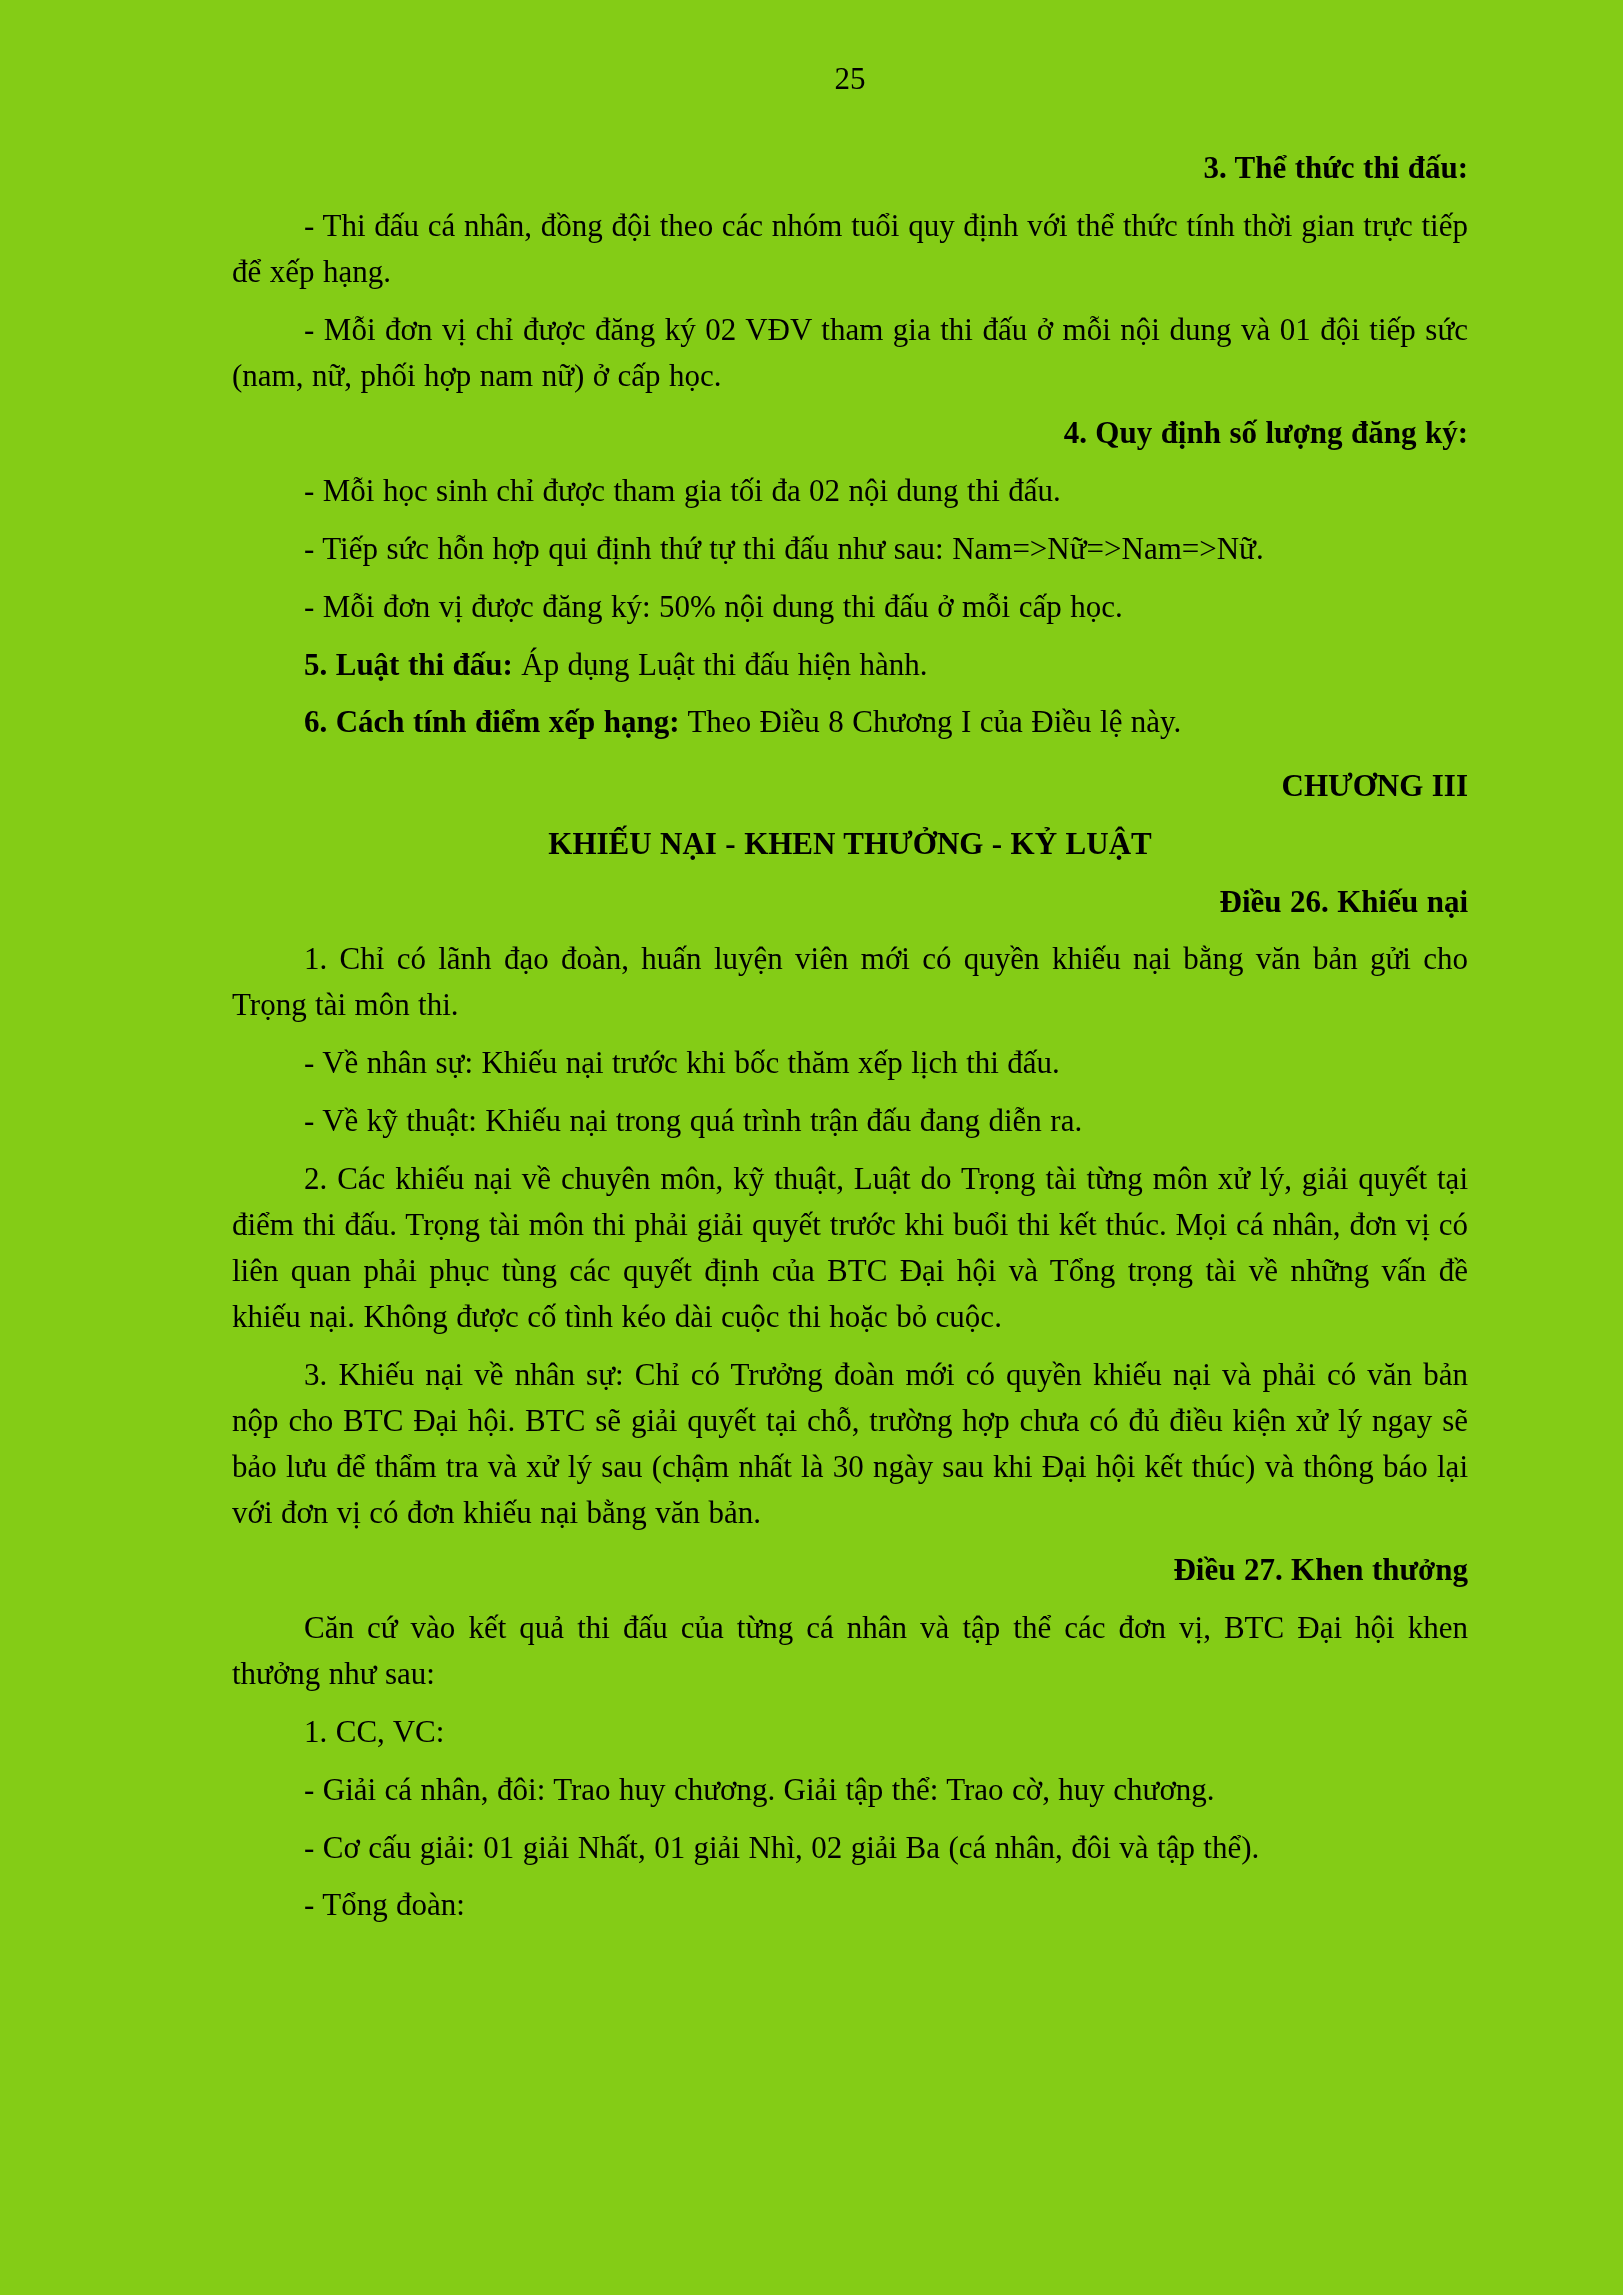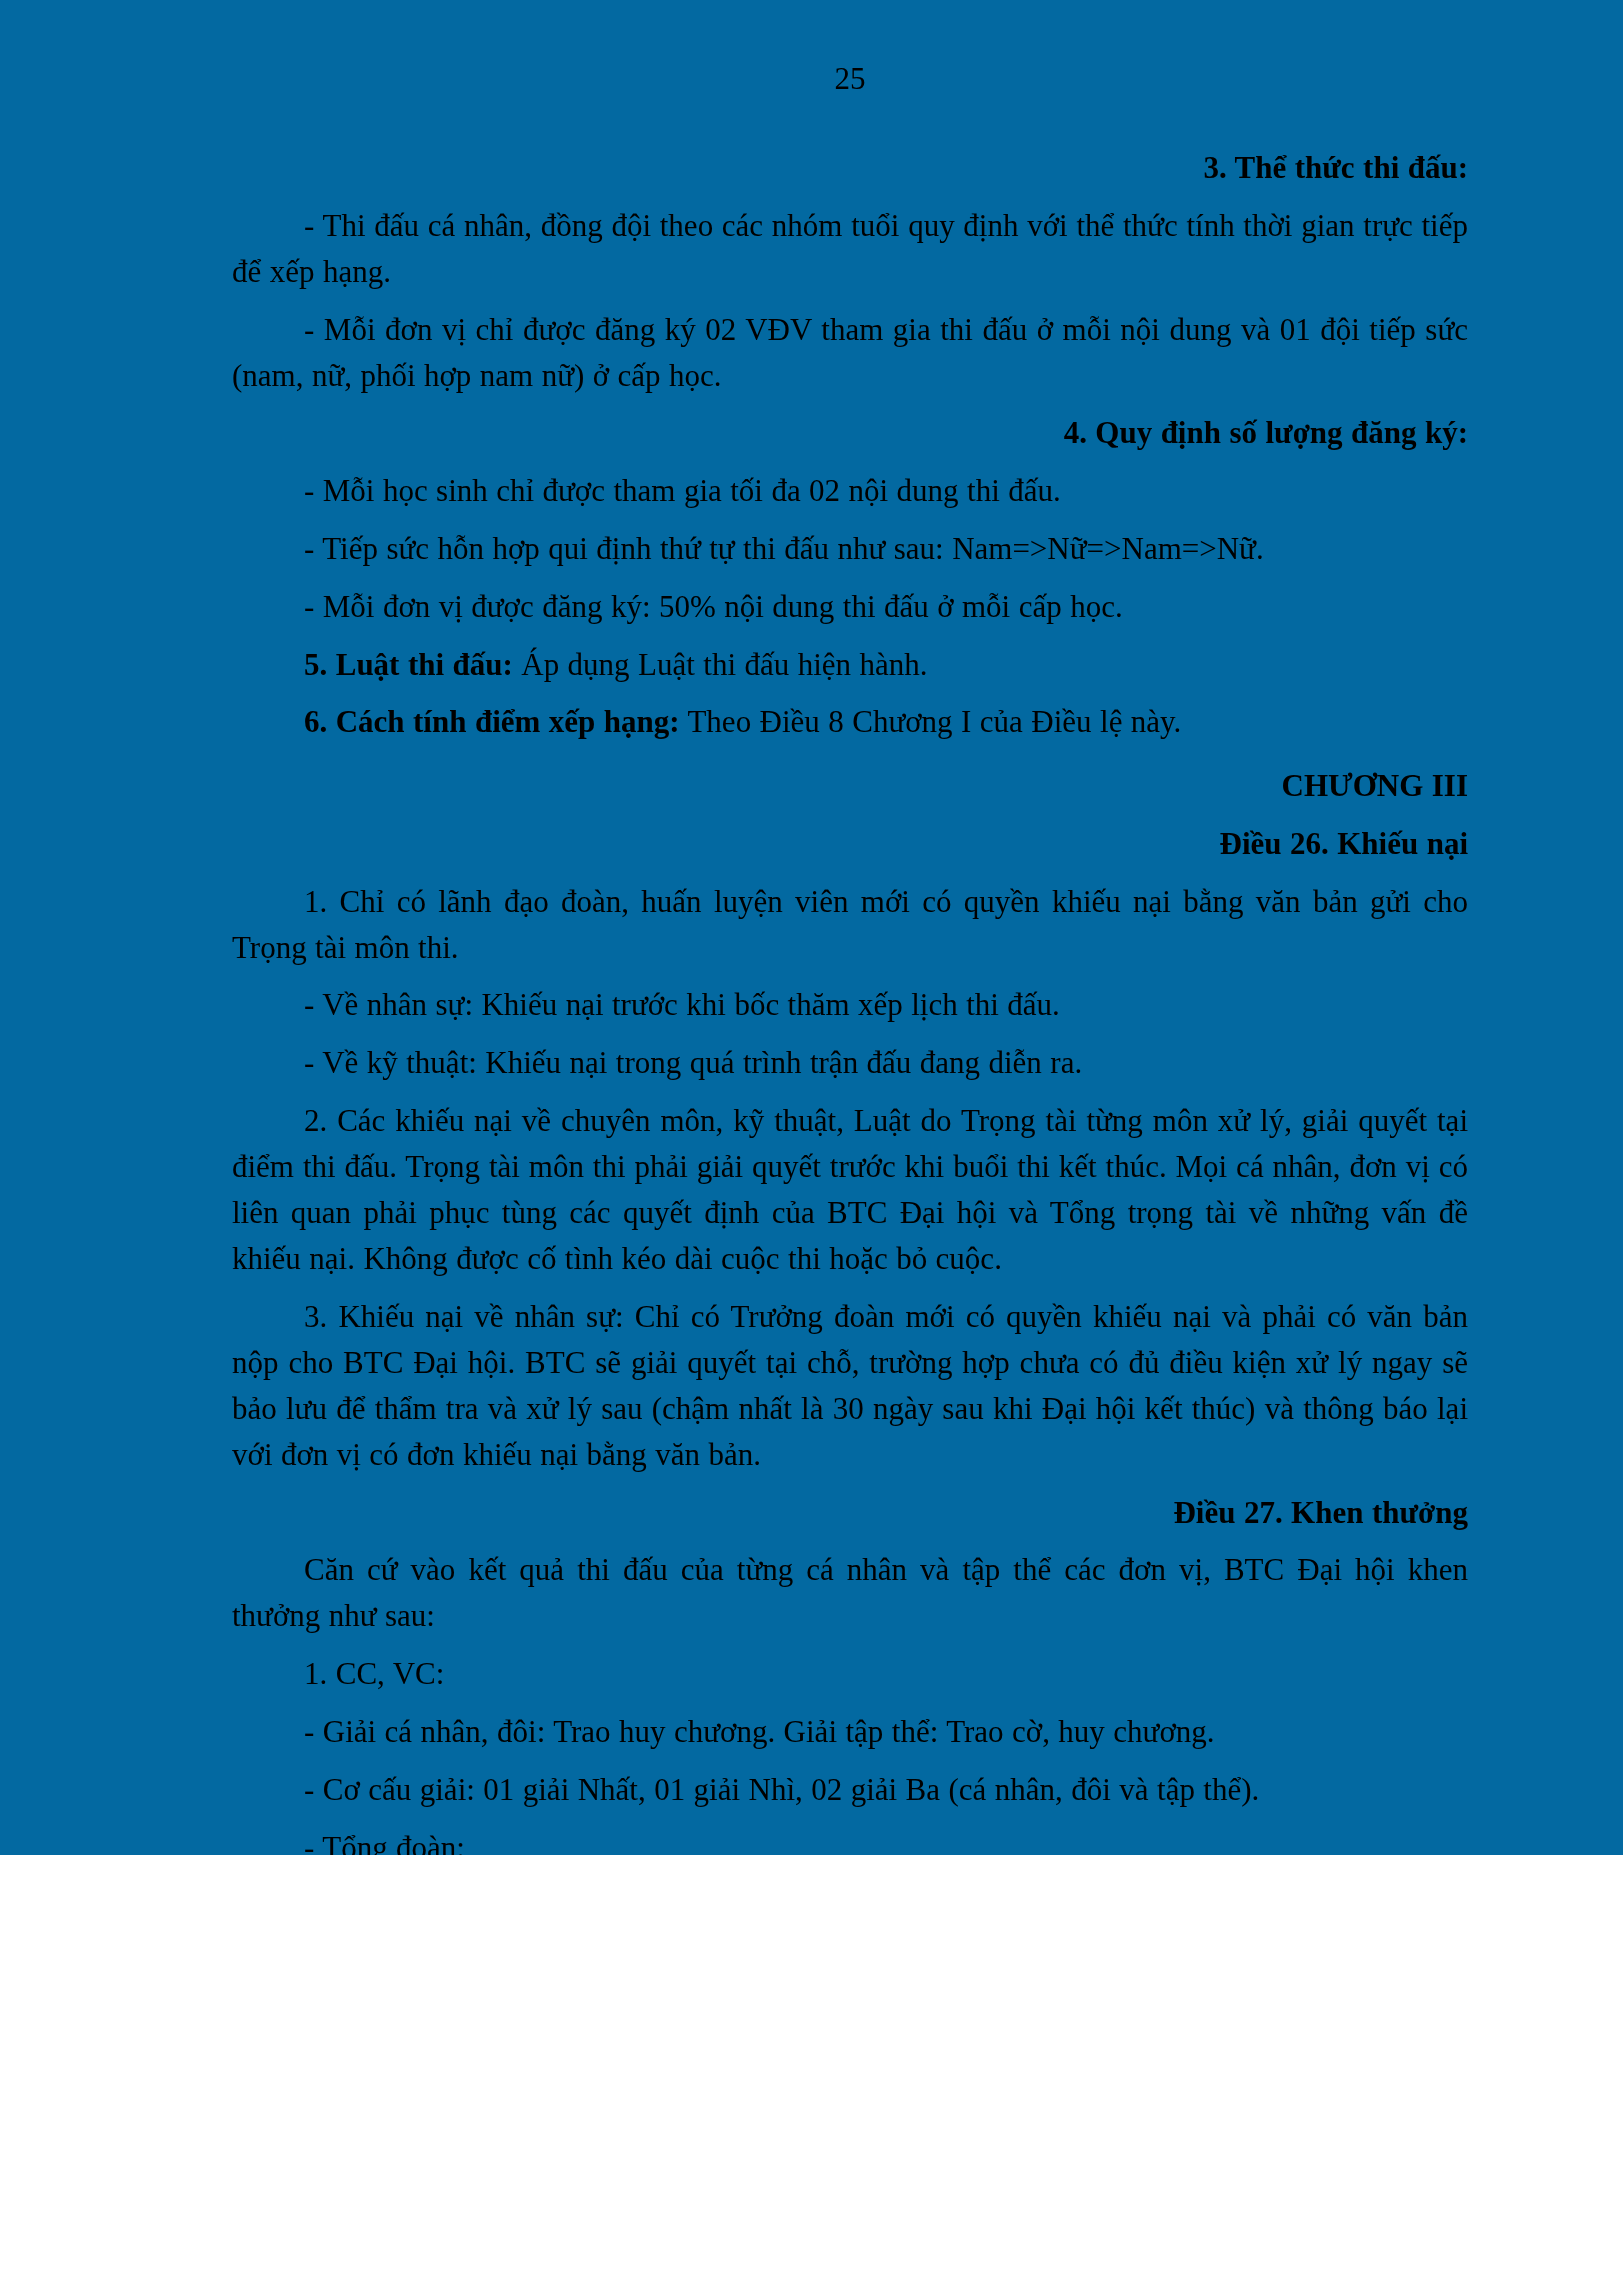--- a/index.html
+++ b/index.html
@@ -3,22 +3,22 @@
 <meta charset="utf-8">
 <style>
   html, body {
     margin: 0;
     padding: 0;
     background: #ffffff;
   }
   .page {
     position: relative;
     width: 1623px;
-    height: 1855px;
-    background: #0369a1;
+    height: 2295px;
+    background: #84cc16;
     color: #000000;
     font-family: "Liberation Serif", "DejaVu Serif", serif;
     overflow: hidden;
   }
   .page-number {
     position: absolute;
     top: 56px;
     left: 232px;
     width: 1236px;
     text-align: center;
@@ -67,20 +67,21 @@
       <p class="blk heading-indent">3. Thể thức thi đấu:</p>
       <p class="blk para">- Thi đấu cá nhân, đồng đội theo các nhóm tuổi quy định với thể thức tính thời gian trực tiếp để xếp hạng.</p>
       <p class="blk para">- Mỗi đơn vị chỉ được đăng ký 02 VĐV tham gia thi đấu ở mỗi nội dung và 01 đội tiếp sức (nam, nữ, phối hợp nam nữ) ở cấp học.</p>
       <p class="blk heading-indent">4. Quy định số lượng đăng ký:</p>
       <p class="blk para">- Mỗi học sinh chỉ được tham gia tối đa 02 nội dung thi đấu.</p>
       <p class="blk para">- Tiếp sức hỗn hợp qui định thứ tự thi đấu như sau: Nam=&gt;Nữ=&gt;Nam=&gt;Nữ.</p>
       <p class="blk para">- Mỗi đơn vị được đăng ký: 50% nội dung thi đấu ở mỗi cấp học.</p>
       <p class="blk para-label"><strong>5. Luật thi đấu:</strong> Áp dụng Luật thi đấu hiện hành.</p>
       <p class="blk para-label"><strong>6. Cách tính điểm xếp hạng:</strong> Theo Điều 8 Chương I của Điều lệ này.</p>
       <p class="blk chapter">CHƯƠNG III</p>
+      <p class="blk chapter-sub">KHIẾU NẠI - KHEN THƯỞNG - KỶ LUẬT</p>
       <p class="blk heading-indent">Điều 26. Khiếu nại</p>
       <p class="blk para">1. Chỉ có lãnh đạo đoàn, huấn luyện viên mới có quyền khiếu nại bằng văn bản gửi cho Trọng tài môn thi.</p>
       <p class="blk para">- Về nhân sự: Khiếu nại trước khi bốc thăm xếp lịch thi đấu.</p>
       <p class="blk para">- Về kỹ thuật: Khiếu nại trong quá trình trận đấu đang diễn ra.</p>
       <p class="blk para">2. Các khiếu nại về chuyên môn, kỹ thuật, Luật do Trọng tài từng môn xử lý, giải quyết tại điểm thi đấu. Trọng tài môn thi phải giải quyết trước khi buổi thi kết thúc. Mọi cá nhân, đơn vị có liên quan phải phục tùng các quyết định của BTC Đại hội và Tổng trọng tài về những vấn đề khiếu nại. Không được cố tình kéo dài cuộc thi hoặc bỏ cuộc.</p>
       <p class="blk para">3. Khiếu nại về nhân sự: Chỉ có Trưởng đoàn mới có quyền khiếu nại và phải có văn bản nộp cho BTC Đại hội. BTC sẽ giải quyết tại chỗ, trường hợp chưa có đủ điều kiện xử lý ngay sẽ bảo lưu để thẩm tra và xử lý sau (chậm nhất là 30 ngày sau khi Đại hội kết thúc) và thông báo lại với đơn vị có đơn khiếu nại bằng văn bản.</p>
       <p class="blk heading-indent">Điều 27. Khen thưởng</p>
       <p class="blk para">Căn cứ vào kết quả thi đấu của từng cá nhân và tập thể các đơn vị, BTC Đại hội khen thưởng như sau:</p>
       <p class="blk para">1. CC, VC:</p>
       <p class="blk para">- Giải cá nhân, đôi: Trao huy chương. Giải tập thể: Trao cờ, huy chương.</p>

